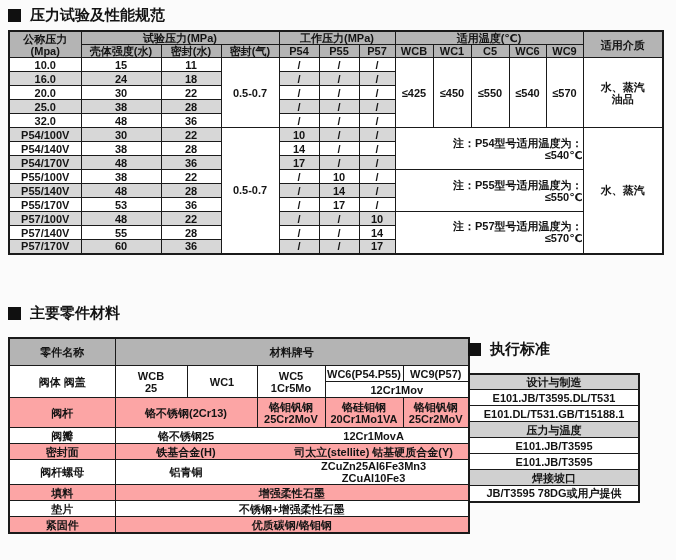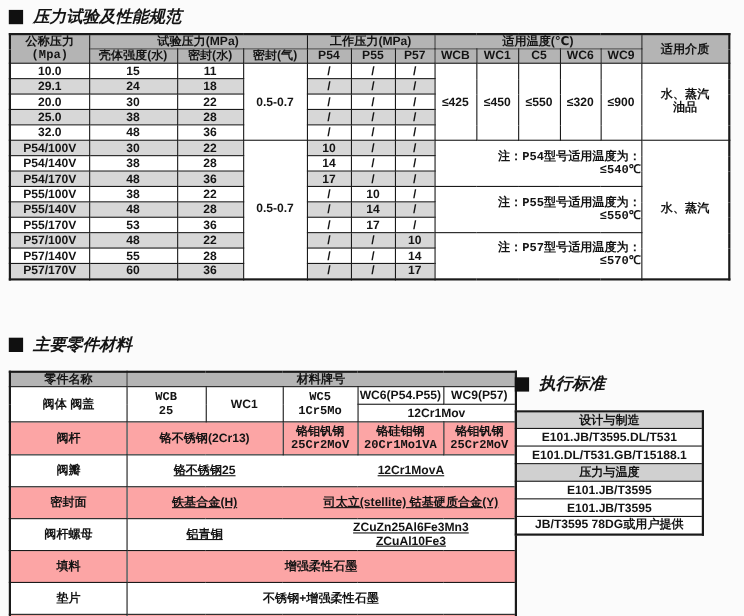--- a/index.html
+++ b/index.html
@@ -5,52 +5,52 @@
   * { margin:0; padding:0; box-sizing:border-box; }
   html,body { width:676px; height:560px; }
   body {
     background:#fbfbfb;
     font-family:"Liberation Sans","DejaVu Sans",sans-serif;
     color:#141414;
     font-weight:700;
   }
   .page { padding:6px 8px 0 8px; }
 
-  .sec-title { display:flex; align-items:center; gap:9px; font-size:15px; font-weight:700; height:18px;font-style:italic; }
+  .sec-title { display:flex; align-items:center; gap:9px; font-size:15px; font-weight:700; height:18px; }
   .bullet { width:13px; height:13px; background:#101010; display:inline-block; flex:0 0 13px; }
 
   table { border-collapse:collapse; table-layout:fixed; border:2px solid #1a1a1a; background:#ffffff; }
   th,td {
     border:1px solid #1a1a1a;
     text-align:center; vertical-align:middle;
     font-weight:700; overflow:hidden;
     line-height:1.1;
   }
-  .pre { white-space:pre-line;font-family:Liberation Mono, monospace; }
+  .pre { white-space:pre-line; }
 
   
   #t1 { width:654px; margin-top:6px; }
   #t1 th { background:#b4b4b4; font-size:11px; height:13px; }
   #t1 td { font-size:11px; height:14px; }
   #t1 tr.g td.c { background:#d7d7d7; }
   #t1 td.note { text-align:right; padding-left:10px; }
 
   
   .bottom { display:flex; justify-content:flex-start; width:660px; margin-top:50px; }
   .leftcol { width:460px; }
   .rightcol { width:172px;margin-top:36px; }
 
   
   #t2 { width:460px; margin-top:14px; }
-  #t2 th { background:#b4b4b4; font-size:11px; height:14px; }
-  #t2 td { font-size:11px; height:29px; }
+  #t2 th { background:#b4b4b4; font-size:11px; height:28px; }
+  #t2 td { font-size:11px; height:16px; }
   #t2 tr.sub td { height:16px; }
   #t2 tr.tall td { height:30px; }
   #t2 tr.g td { background:#fca5a5; }
-  .split2 { display:flex; width:100%; align-items:center;text-decoration:underline; }
+  .split2 { display:flex; width:100%; align-items:center; }
   .split2 span:first-child { width:40%; text-align:center; }
   .split2 span:last-child { width:46%; text-align:center;margin-left:36px; }
 
   
   #t3 { width:172px; margin-top:14px; }
   #t3 td { font-size:11px; height:16px; padding:0 1px; }
   #t3 tr.lbl td { background:#d0d0d0; }
 </style>
 </head>
 <body>
@@ -106,27 +106,27 @@
         <td class="c">10.0</td>
         <td class="c">15</td>
         <td class="c">11</td>
         <td rowspan="5">0.5-0.7</td>
         <td class="c">/</td>
         <td class="c">/</td>
         <td class="c">/</td>
         <td rowspan="5">≤425</td>
         <td rowspan="5">≤450</td>
         <td rowspan="5">≤550</td>
-        <td rowspan="5">≤320</td>
-        <td rowspan="5">≤900</td>
+        <td rowspan="5">≤540</td>
+        <td rowspan="5">≤570</td>
         <td rowspan="5" class="pre">水、蒸汽
 油品</td>
       </tr>
       <tr class="g">
-        <td class="c">29.1</td>
+        <td class="c">16.0</td>
         <td class="c">24</td>
         <td class="c">18</td>
         <td class="c">/</td>
         <td class="c">/</td>
         <td class="c">/</td>
       </tr>
       <tr>
         <td class="c">20.0</td>
         <td class="c">30</td>
         <td class="c">22</td>
@@ -340,20 +340,23 @@
           </tr>
           <tr class="lbl">
             <td>压力与温度</td>
           </tr>
           <tr>
             <td>E101.JB/T3595</td>
           </tr>
           <tr>
             <td>E101.JB/T3595</td>
           </tr>
+          <tr class="lbl">
+            <td>焊接坡口</td>
+          </tr>
           <tr>
             <td>JB/T3595 78DG或用户提供</td>
           </tr>
         </tbody>
       </table>
     </div>
 
   </div>
 </div>
 

